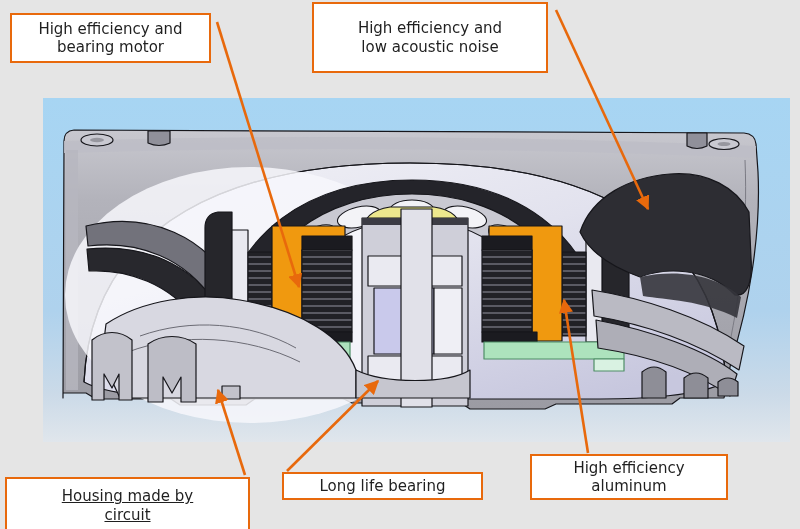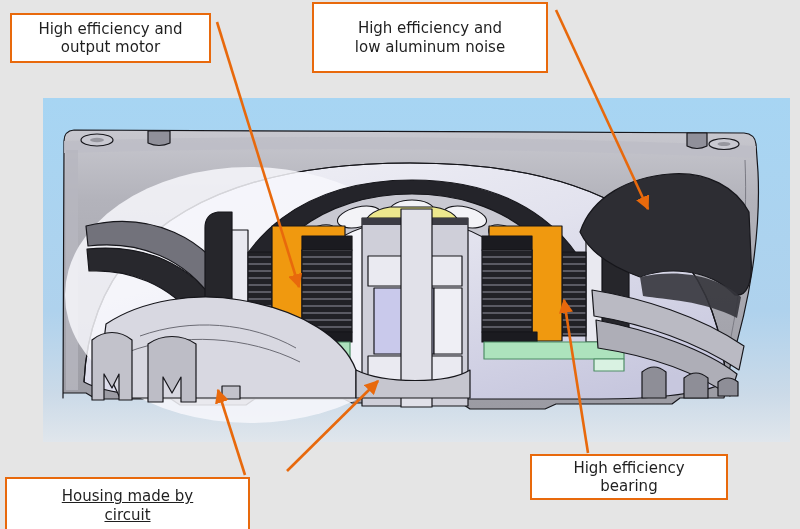--- a/index.html
+++ b/index.html
@@ -179,32 +179,35 @@
     </defs>
     <line class="leader" marker-end="url(#ah)" x1="217" y1="22" x2="299" y2="287"></line>
     <line class="leader" marker-end="url(#ah)" x1="556" y1="10" x2="648" y2="209"></line>
     <line class="leader" marker-end="url(#ah)" x1="245" y1="475" x2="218" y2="390"></line>
     <line class="leader" marker-end="url(#ah)" x1="287" y1="471" x2="378" y2="381"></line>
     <line class="leader" marker-end="url(#ah)" x1="588" y1="453" x2="564" y2="300"></line>
   </svg>
 
   <div class="callout" style="left:10px;top:13px;width:201px;height:50px;">
     <span class="ln">High efficiency and</span>
-    <span class="ln">output motor</span>
+    <span class="ln">bearing motor</span>
   </div>
 
   <div class="callout" style="left:312px;top:2px;width:236px;height:71px;">
     <span class="ln">High efficiency and</span>
-    <span class="ln">low aluminum noise</span>
+    <span class="ln">low acoustic noise</span>
   </div>
 
   <div class="callout" style="left:5px;top:477px;width:245px;height:57px;text-decoration:underline;">
     <span class="ln">Housing made by</span>
     <span class="ln">circuit</span>
   </div>
 
+  <div class="callout" style="left:282px;top:472px;width:201px;height:28px;">
+    <span class="ln">Long life bearing</span>
+  </div>
 
   <div class="callout" style="left:530px;top:454px;width:198px;height:46px;">
     <span class="ln">High efficiency</span>
-    <span class="ln">bearing</span>
+    <span class="ln">aluminum</span>
   </div>
 
 </div>
 
 </body></html>

